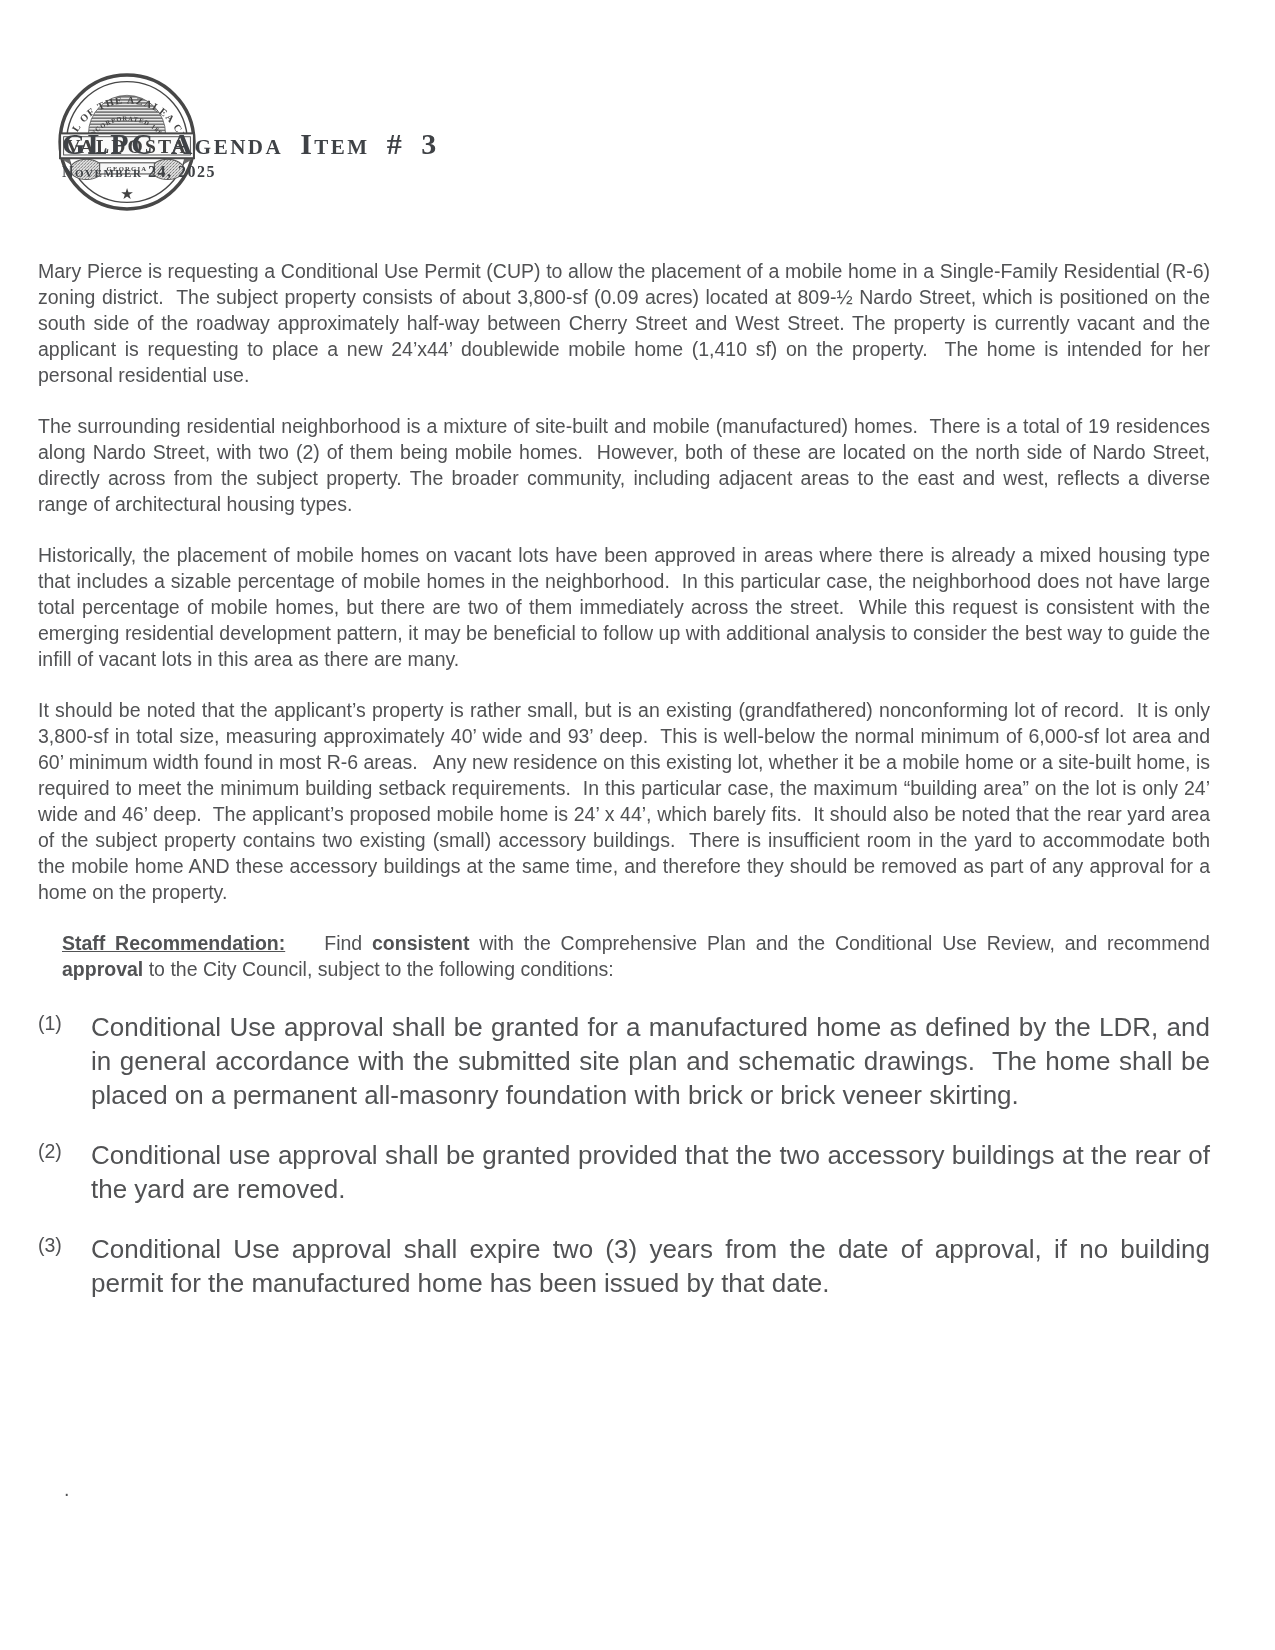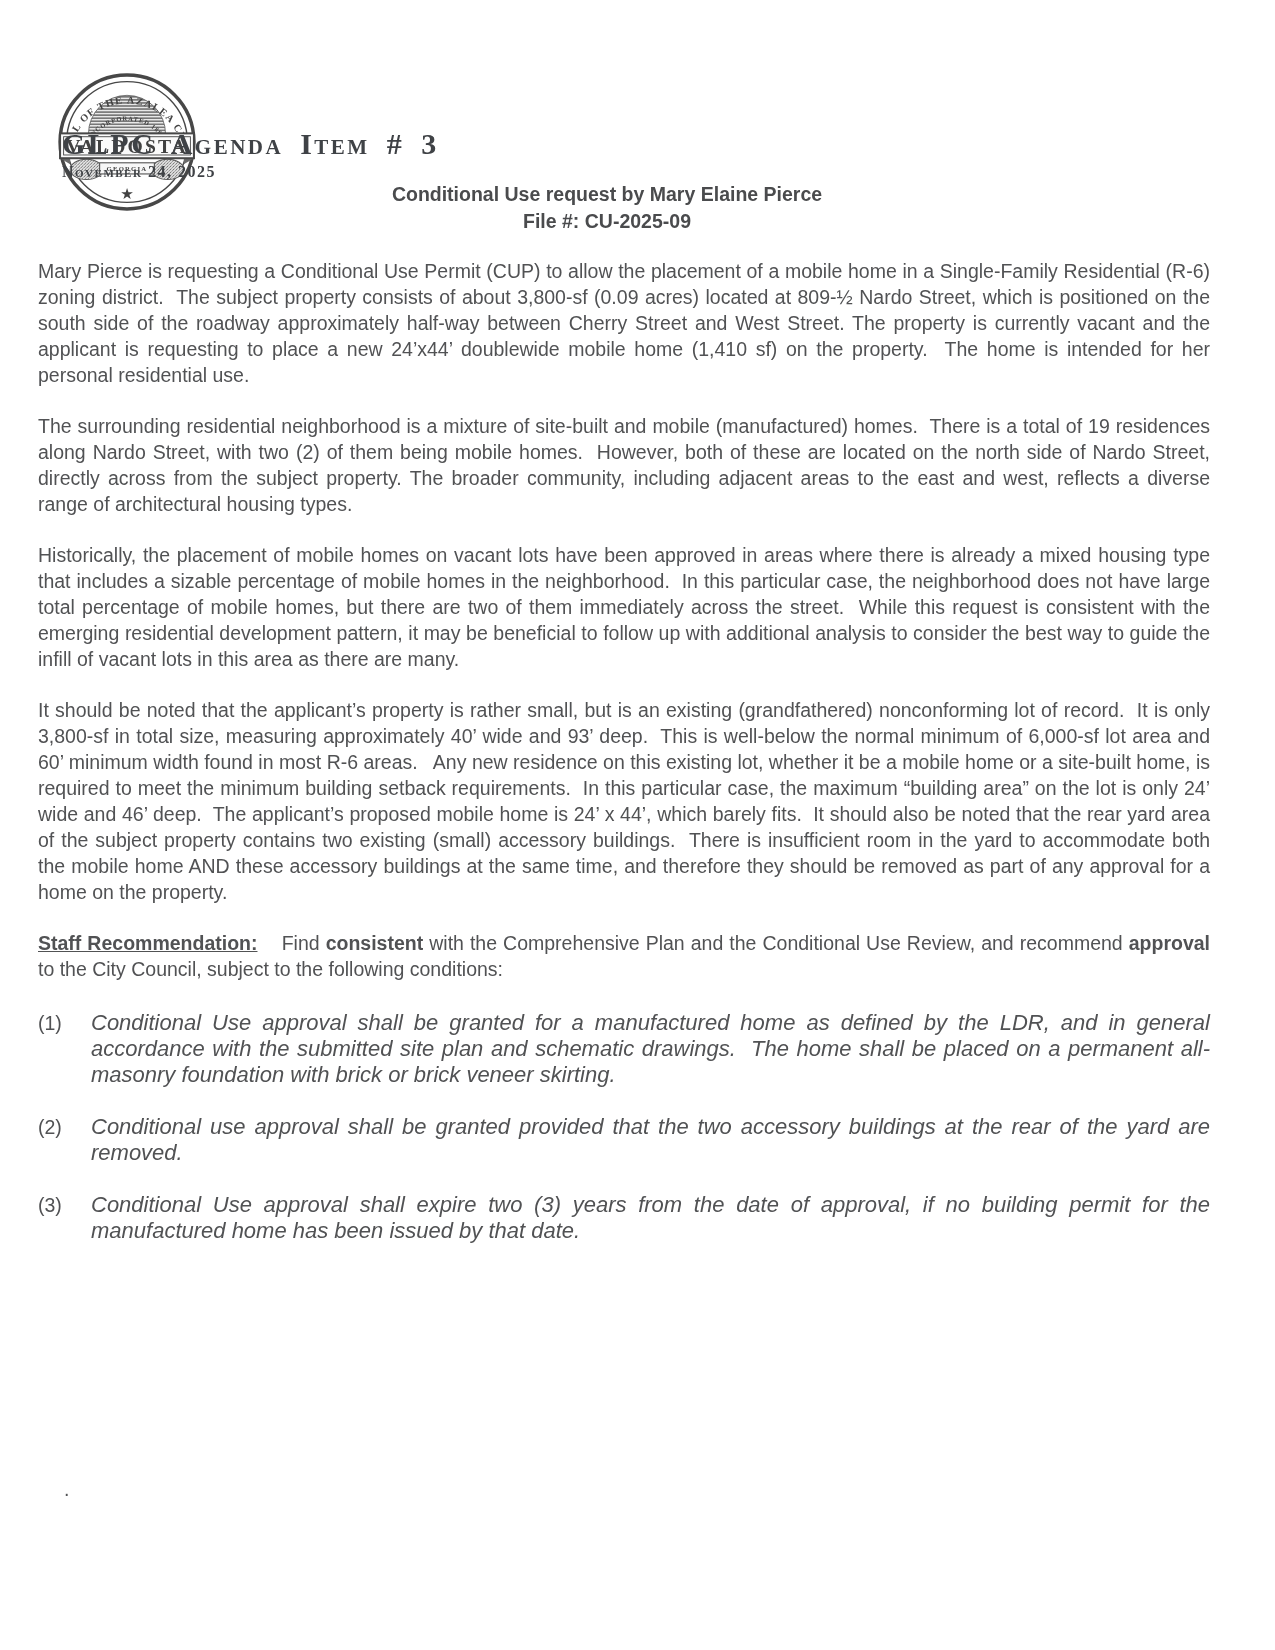--- a/index.html
+++ b/index.html
@@ -37,26 +37,26 @@
     color: #4a4b4d;
   }
 
   
   .content { padding: 0 65px 0 38px; }
   .para {
     font-size: 19.5px; line-height: 26px;
     text-align: justify; white-space: pre-wrap;
     margin-bottom: 25px;
   }
-  .staff-rec { margin-bottom: 28px; }
+  .staff-rec { margin-bottom: 28px; margin-left: 24px; }
   .condition { display: flex; margin-bottom: 26px; }
   .cond-num { width: 53px; flex: 0 0 53px; font-size: 19.5px; line-height: 26px; }
   .cond-text {
-    flex: 1; font-size: 22px; line-height: 26px;
-    text-align: justify; white-space: pre-wrap; font-style: italic;
+    flex: 1; font-size: 26px; line-height: 34px;
+    text-align: justify; white-space: pre-wrap;
   }
   .stray-period { position: absolute; left: 64px; top: 1478px; font-size: 19.5px; color: #515254; }
 
   .seal text { fill: #424242; }
 </style>
 </head>
 <body>
 
 <div class="page">
 
@@ -102,24 +102,20 @@
       <text x="70" y="80.8" text-anchor="middle" font-family="Liberation Serif, DejaVu Serif, serif" font-weight="bold" font-size="19" letter-spacing="2" textLength="120" lengthAdjust="spacingAndGlyphs">VALDOSTA</text>
 
       <text x="70" y="126" text-anchor="middle" font-family="DejaVu Sans, sans-serif" font-size="15">★</text>
     </svg>
 
     <div class="header-titles">
       <div class="agenda-title">GLPC Agenda Item # 3</div>
       <div class="agenda-date">November 24, 2025</div>
     </div>
 
-    <div class="subject-block">
-      <div>Conditional Use request by Mary Elaine Pierce</div>
-      <div>File #:  CU-2025-09</div>
-    </div>
   </div>
 
   <div class="content">
 
     <p class="para">Mary Pierce is requesting a Conditional Use Permit (CUP) to allow the placement of a mobile home in a Single-Family Residential (R-6) zoning district.  The subject property consists of about 3,800-sf (0.09 acres) located at 809-½ Nardo Street, which is positioned on the south side of the roadway approximately half-way between Cherry Street and West Street. The property is currently vacant and the applicant is requesting to place a new 24’x44’ doublewide mobile home (1,410 sf) on the property.  The home is intended for her personal residential use.</p>
 
 
     <p class="para">The surrounding residential neighborhood is a mixture of site-built and mobile (manufactured) homes.  There is a total of 19 residences along Nardo Street, with two (2) of them being mobile homes.  However, both of these are located on the north side of Nardo Street, directly across from the subject property. The broader community, including adjacent areas to the east and west, reflects a diverse range of architectural housing types.</p>
 
     <p class="para">Historically, the placement of mobile homes on vacant lots have been approved in areas where there is already a mixed housing type that includes a sizable percentage of mobile homes in the neighborhood.  In this particular case, the neighborhood does not have large total percentage of mobile homes, but there are two of them immediately across the street.  While this request is consistent with the emerging residential development pattern, it may be beneficial to follow up with additional analysis to consider the best way to guide the infill of vacant lots in this area as there are many.</p>

